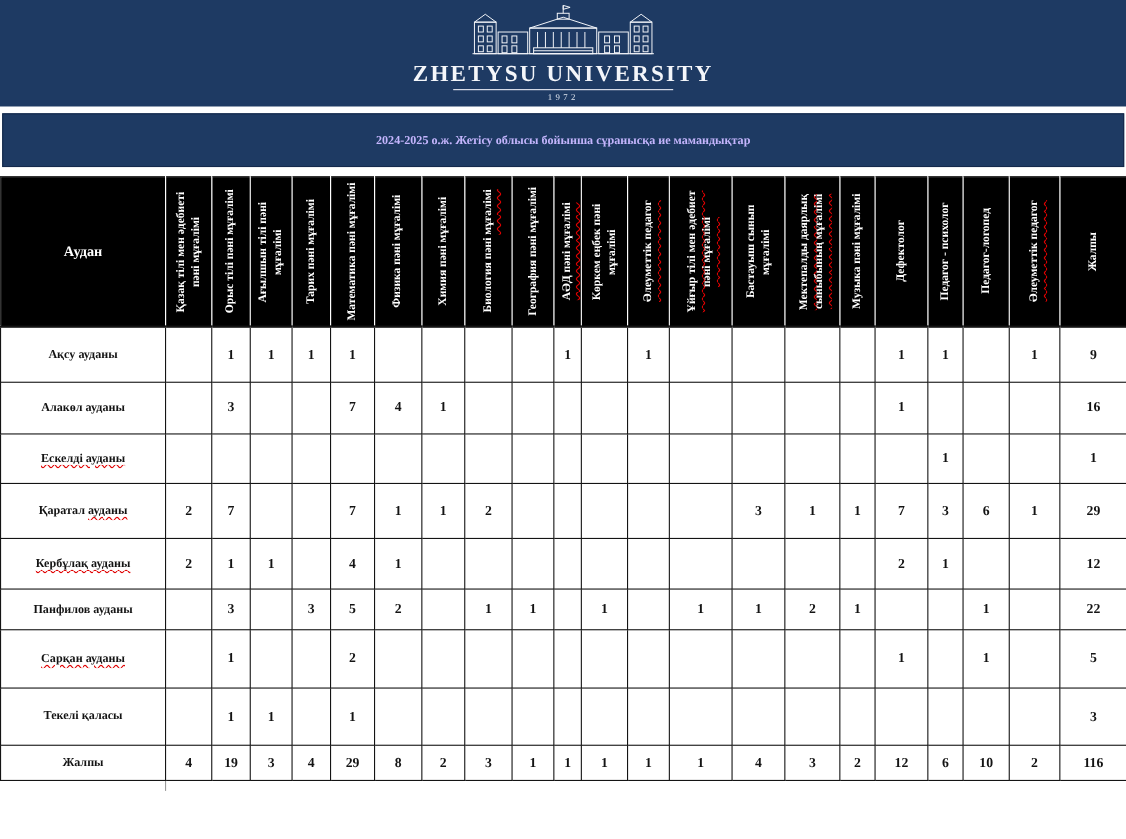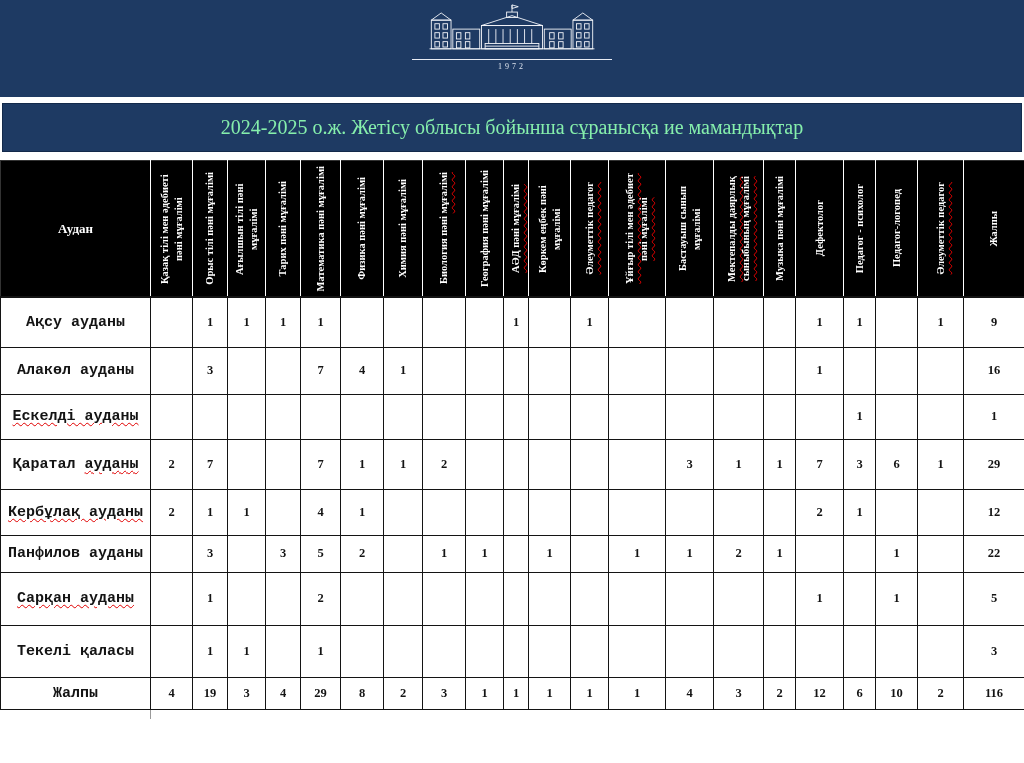--- a/index.html
+++ b/index.html
@@ -20,42 +20,42 @@
   .uni-year { font-size:8px; letter-spacing:3px; margin-top:2px; color:#dfe5ef; }
 
   .sep-a { height:6px; background:#fff; }
   .sep-b { height:8px; background:#fff; }
 
   
   .title-bar {
     height:49px; margin:0 2px; background:#1e3a63; border:1px solid #13294a;
     display:flex; align-items:center; justify-content:center; box-sizing:border-box;
   }
-  .title-bar span { color:#86efac; font-weight:normal; font-size:20px; }
+  .title-bar span { color:#c4b5fd; font-weight:bold; font-size:11px; }
 
   
   table { width:1024px; border-collapse:collapse; table-layout:fixed; }
   thead th {
     background:#000000; color:#fff; height:135px; padding:0;
     border:1.5px solid #fff; border-top:1px solid #333; border-bottom:2px solid #141414;
     vertical-align:middle; text-align:center;
   }
   thead th.corner { border-left:1px solid #333; font-size:13px; font-weight:bold; }
   thead th:last-child { border-right:1px solid #333; }
   .rot {
     writing-mode:vertical-rl; transform:rotate(180deg);
     margin:0 auto; max-height:126px;
     font-size:10.5px; font-weight:bold; line-height:1.3; text-align:center;
     white-space:normal;
   }
   tbody td {
     border:1px solid #141414; text-align:center; vertical-align:middle;
     font-weight:bold; font-size:12.5px; color:#141414; background:#fff; padding:0;
   }
-  td.rowname { font-size:15px;font-family:Liberation Mono, monospace; }
+  td.rowname { font-size:11px; }
   .wavy {
     text-decoration-line:underline; text-decoration-style:wavy;
     text-decoration-color:#e00000; text-decoration-thickness:1px;
     text-underline-offset:2px;
   }
   
   .stub { height:11px; position:relative; background:#fff; }
   .stub-line { position:absolute; left:150px; top:0; width:1px; height:9px; background:#9a9a9a; }
 </style>
 </head>
@@ -105,20 +105,21 @@
     <rect x="178" y="18" width="22" height="32"></rect>
     <rect x="182" y="22" width="5" height="6"></rect>
       <rect x="191" y="22" width="5" height="6"></rect>
     <rect x="182" y="32" width="5" height="6"></rect>
       <rect x="191" y="32" width="5" height="6"></rect>
     <rect x="182" y="42" width="5" height="6"></rect>
       <rect x="191" y="42" width="5" height="6"></rect>
 
     <line x1="18" y1="50" x2="202" y2="50"></line>
   </svg>
+  <div class="uni-name">ZHETYSU UNIVERSITY</div>
   <div class="uni-rule"></div>
   <div class="uni-year">1972</div>
 </header>
 
 <div class="sep-a"></div>
 
 <div class="title-bar">
   <span>2024-2025 о.ж. Жетісу облысы бойынша сұранысқа ие мамандықтар</span>
 </div>
 

